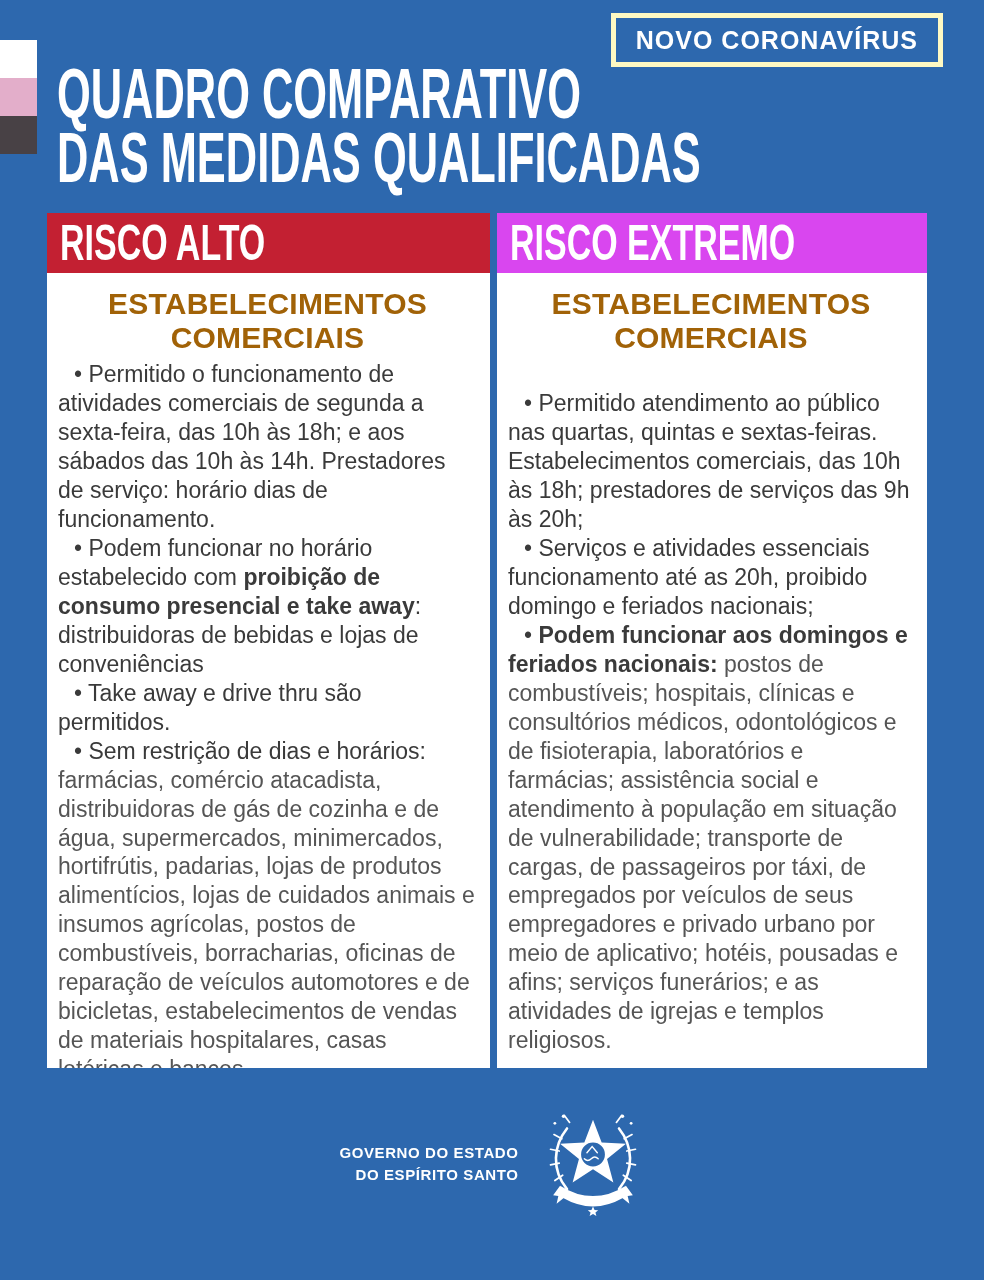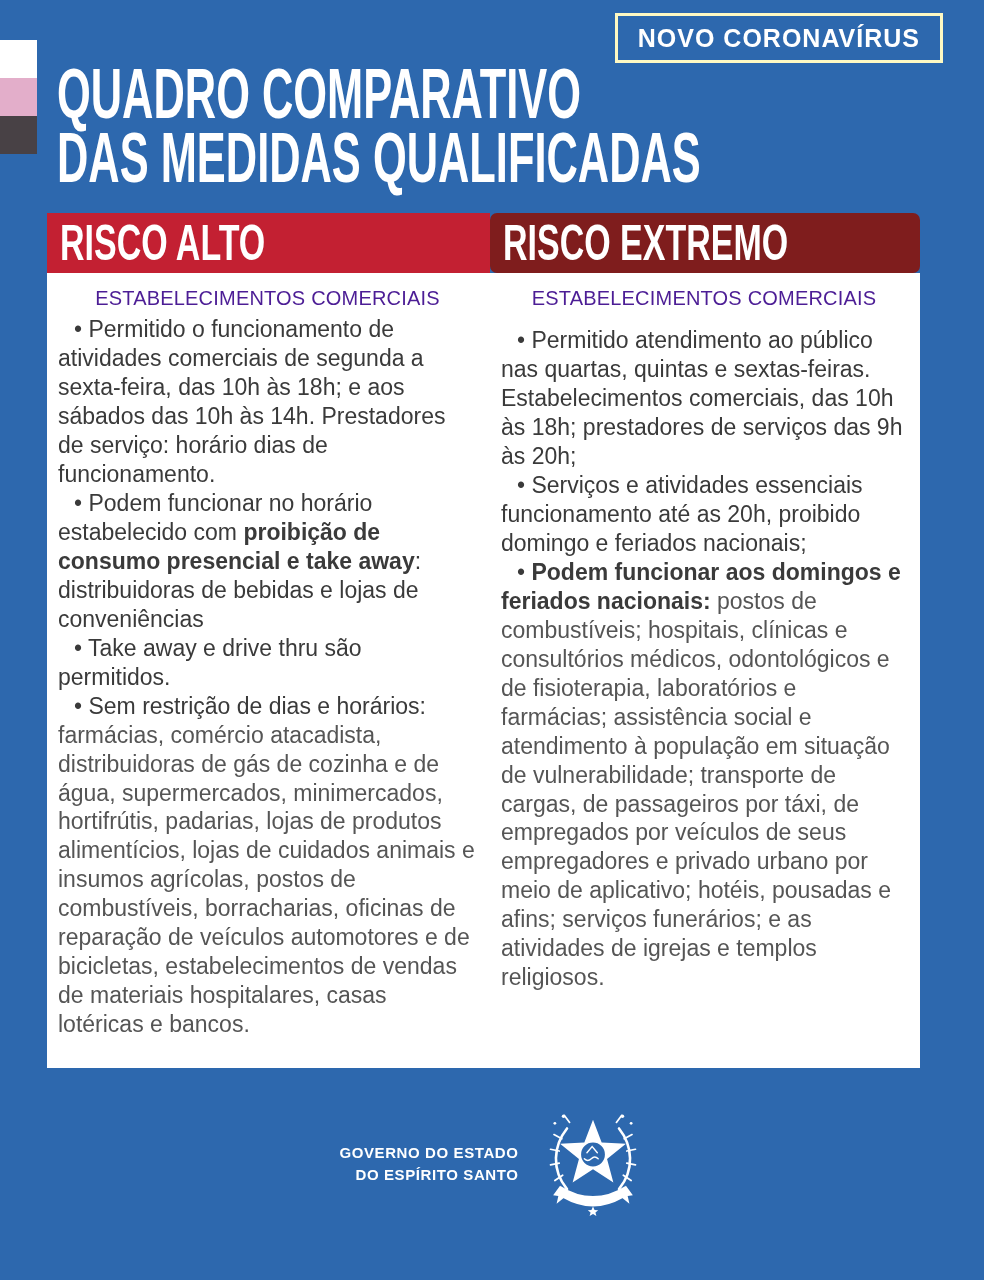--- a/index.html
+++ b/index.html
@@ -4,42 +4,42 @@
 <style>
   html,body{margin:0;padding:0;}
   body{width:984px;height:1280px;font-family:"Liberation Sans",sans-serif;}
   .page{position:relative;width:984px;height:1280px;overflow:hidden;}
 
   
   .stripes{position:absolute;left:0;top:40px;width:37px;}
   .stripe{width:37px;height:38px;}
 
   
-  .badge{position:absolute;top:13px;right:41px;height:44px;border:3px solid #fef9c3;
+  .badge{position:absolute;top:13px;right:41px;height:44px;border:5px solid #fef9c3;
          display:flex;align-items:center;padding:0 20px;}
   .badge span{color:#ffffff;font-weight:bold;font-size:25px;letter-spacing:1px;white-space:nowrap;}
 
   
   .title{position:absolute;left:57px;top:62px;color:#ffffff;font-weight:bold;}
   .title-line{font-size:70px;line-height:64px;white-space:nowrap;
               transform:scaleX(0.62);transform-origin:0 50%;}
 
   
-  .content{position:absolute;left:47px;top:213px;display:flex;justify-content:flex-end;}
+  .content{position:absolute;left:47px;top:213px;display:flex;gap:7px;justify-content:flex-end;}
   .col{display:flex;flex-direction:column;}
   .col-0{width:443px;}
   .col-1{width:430px;}
   .col-header{height:60px;display:flex;align-items:center;padding:0 13px;flex:0 0 auto;}
   .col-header span{color:#ffffff;font-weight:bold;font-size:50px;white-space:nowrap;
                    transform:scaleX(0.68);transform-origin:0 50%;}
   .col-body{background:#ffffff;height:795px;box-sizing:border-box;
             padding:14px 13px 0 11px;overflow:hidden;}
-  .section-title{text-align:center;font-weight:normal;font-size:20px;color:#4c1d95;
+  .section-title{text-align:center;font-weight:bold;font-size:30px;color:#a16207;
                  margin:0 0 5px 0;letter-spacing:0.2px;}
-  .col-1 .bullets{margin-top:16px;}
+  .col-1 .bullets{margin-top:34px;}
   .bullet-item{margin:0;font-size:23px;line-height:1.26;color:#3a3a3a;text-indent:16px;}
   .seg-regular{font-weight:normal;font-style:normal;}
   .seg-bold{font-weight:bold;}
   .seg-italic{color:#555555;}
 
   
   .footer{position:absolute;left:0;top:1106px;width:984px;display:flex;
           justify-content:center;align-items:center;gap:22px;}
   .gov-text{text-align:right;color:#ffffff;font-weight:bold;font-size:15px;
             line-height:1.5;letter-spacing:0.6px;white-space:nowrap;}
@@ -76,21 +76,21 @@
         <div class="bullets">
             <p class="bullet-item"><span class="seg-regular">• </span><span class="seg-regular">Permitido o funcionamento de atividades comerciais de segunda a sexta-feira, das 10h às 18h; e aos sábados das 10h às 14h. Prestadores de serviço: horário dias de funcionamento.</span></p>
             <p class="bullet-item"><span class="seg-regular">• </span><span class="seg-regular">Podem funcionar no horário estabelecido com </span><span class="seg-bold">proibição de consumo presencial e take away</span><span class="seg-regular">: distribuidoras de bebidas e lojas de conveniências</span></p>
             <p class="bullet-item"><span class="seg-regular">• </span><span class="seg-regular">Take away e drive thru são permitidos.</span></p>
             <p class="bullet-item"><span class="seg-regular">• </span><span class="seg-regular">Sem restrição de dias e horários: </span><span class="seg-italic">farmácias, comércio atacadista, distribuidoras de gás de cozinha e de água, supermercados, minimercados, hortifrútis, padarias, lojas de produtos alimentícios, lojas de cuidados animais e insumos agrícolas, postos de combustíveis, borracharias, oficinas de reparação de veículos automotores e de bicicletas, estabelecimentos de vendas de materiais hospitalares, casas lotéricas e bancos.</span></p>
           </div>
       </div>
     </div>
 
     <div class="col col-1">
-      <div class="col-header" style="background: #7f1d1d; border-radius: 7px;">
+      <div class="col-header" style="background: #d946ef;">
         <span>RISCO EXTREMO</span>
       </div>
       <div class="col-body">
         <p class="section-title">ESTABELECIMENTOS COMERCIAIS</p>
         <div class="bullets">
             <p class="bullet-item"><span class="seg-regular">• </span><span class="seg-regular">Permitido atendimento ao público nas quartas, quintas e sextas-feiras. Estabelecimentos comerciais, das 10h às 18h; prestadores de serviços das 9h às 20h;</span></p>
             <p class="bullet-item"><span class="seg-regular">• </span><span class="seg-regular">Serviços e atividades essenciais funcionamento até as 20h, proibido domingo e feriados nacionais;</span></p>
             <p class="bullet-item"><span class="seg-regular">• </span><span class="seg-bold">Podem funcionar aos domingos e feriados nacionais:</span><span class="seg-italic"> postos de combustíveis; hospitais, clínicas e consultórios médicos, odontológicos e de fisioterapia, laboratórios e farmácias; assistência social e atendimento à população em situação de vulnerabilidade; transporte de cargas, de passageiros por táxi, de empregados por veículos de seus empregadores e privado urbano por meio de aplicativo; hotéis, pousadas e afins; serviços funerários; e as atividades de igrejas e templos religiosos.</span></p>
           </div>
       </div>

